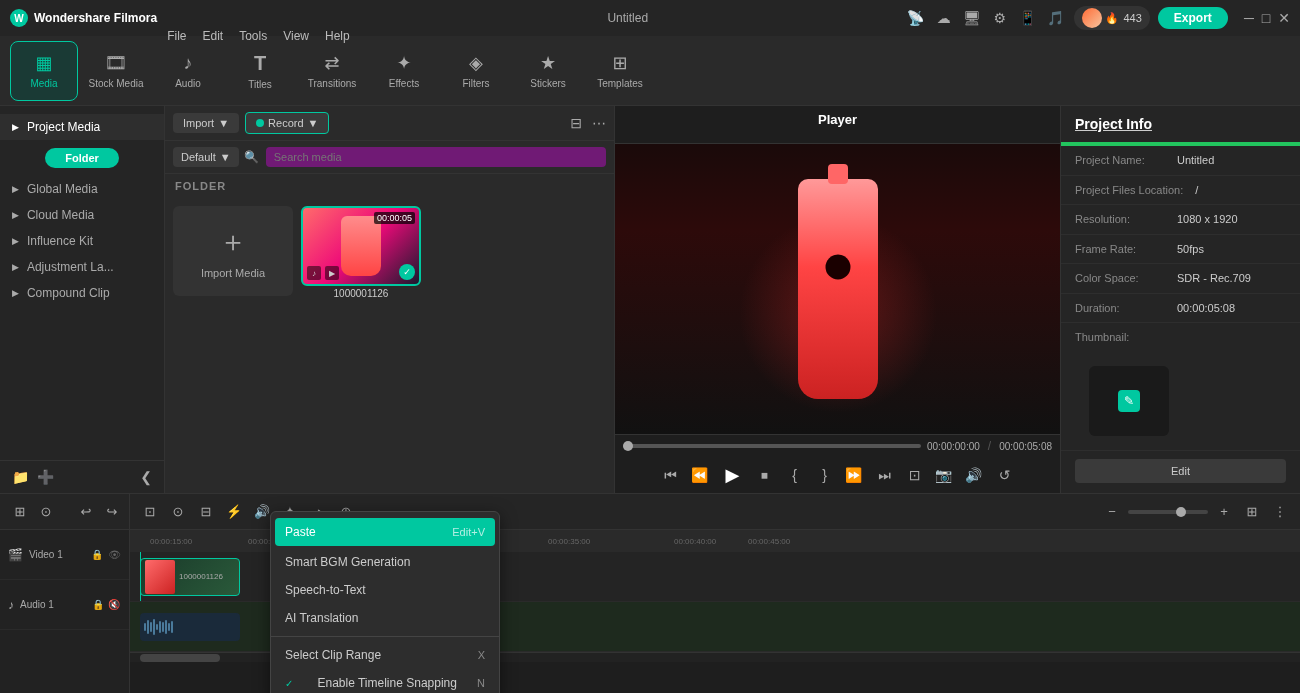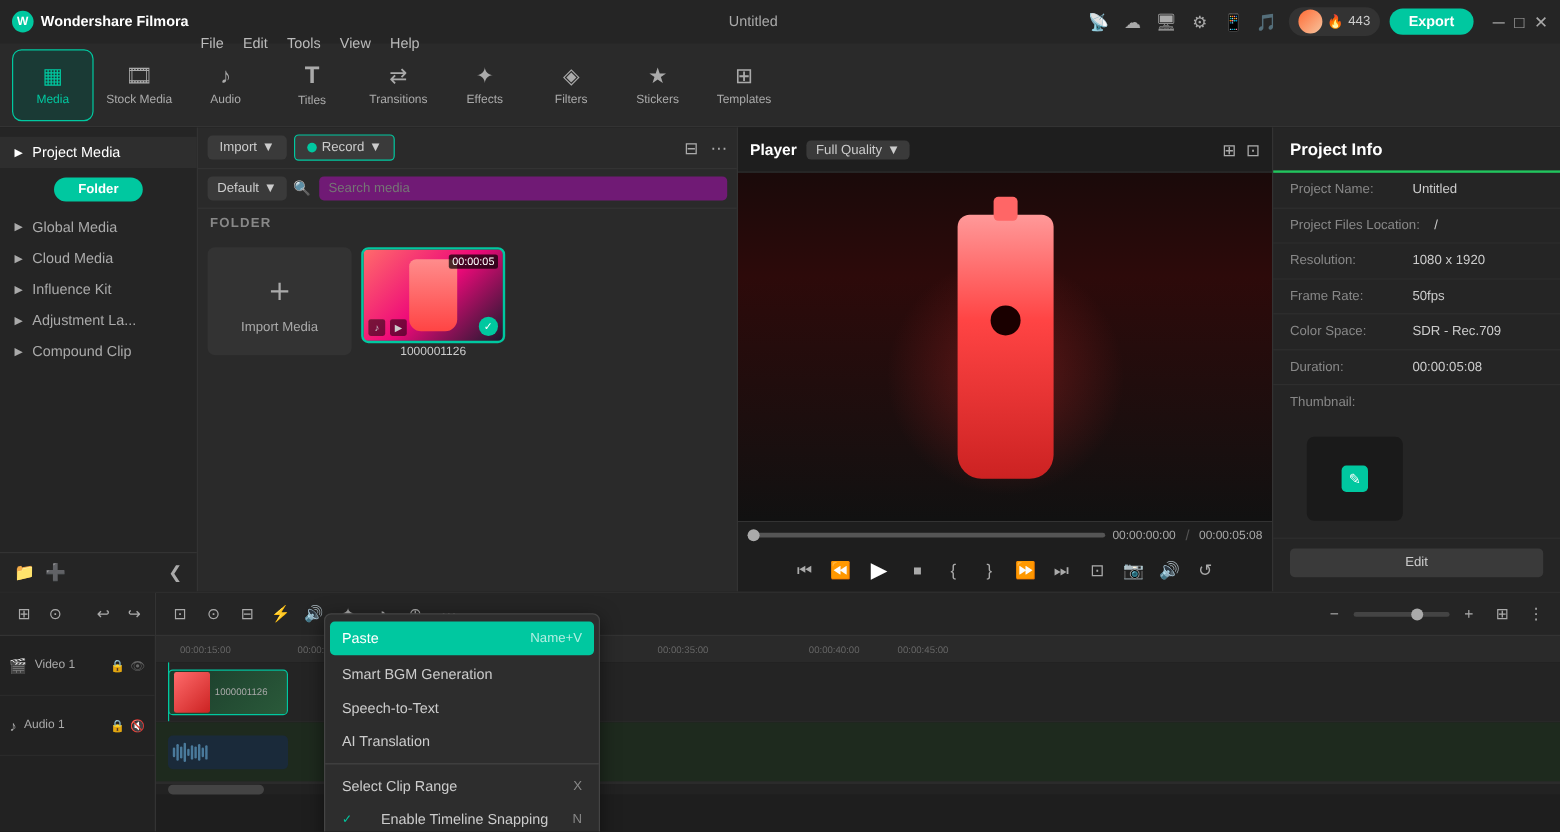--- a/index.html
+++ b/index.html
@@ -335,23 +335,24 @@
     #player-panel {
       flex: 1;
       background: #1e1e1e;
       display: flex;
       flex-direction: column;
     }
     #player-header {
       display: flex;
       align-items: center;
       padding: 6px 10px;
-      gap: 8px;
+      gap: 20px;
       border-bottom: 1px solid #333;
       height: 38px;
+      flex-direction: column;
     }
     #player-title {
       color: #fff;
       font-size: 13px;
       font-weight: 600;
     }
     .quality-select {
       background: #3a3a3a;
       border: none;
       border-radius: 4px;
@@ -468,21 +469,22 @@
     
     #right-panel {
       width: 240px;
       background: #252525;
       border-left: 1px solid #333;
       display: flex;
       flex-direction: column;
     }
     #right-header {
       padding: 10px 14px;
-      border-bottom: 2px solid #22c55e;
+      border-bottom: 4px solid #22c55e;
+      text-decoration: underline;
     }
     #right-title {
       font-size: 14px;
       font-weight: 700;
       color: #fff;
     }
     .info-row {
       display: flex;
       padding: 6px 14px;
       border-bottom: 1px solid #2e2e2e;
@@ -1074,21 +1076,21 @@
       <div style="height:10px; background:#222; border-top:1px solid #333; position:relative;">
         <div style="position:absolute; left:10px; width:80px; height:8px; background:#444; border-radius:4px; top:1px;"></div>
       </div>
     </div>
 
   </div>
 
   <div id="context-menu">
     <div class="ctx-item highlight">
       <span>Paste</span>
-      <span class="ctx-shortcut">Name+V</span>
+      <span class="ctx-shortcut">Edit+V</span>
     </div>
     <div class="ctx-item">
       <span>Smart BGM Generation</span>
     </div>
     <div class="ctx-item">
       <span>Speech-to-Text</span>
     </div>
     <div class="ctx-item">
       <span>AI Translation</span>
     </div>

